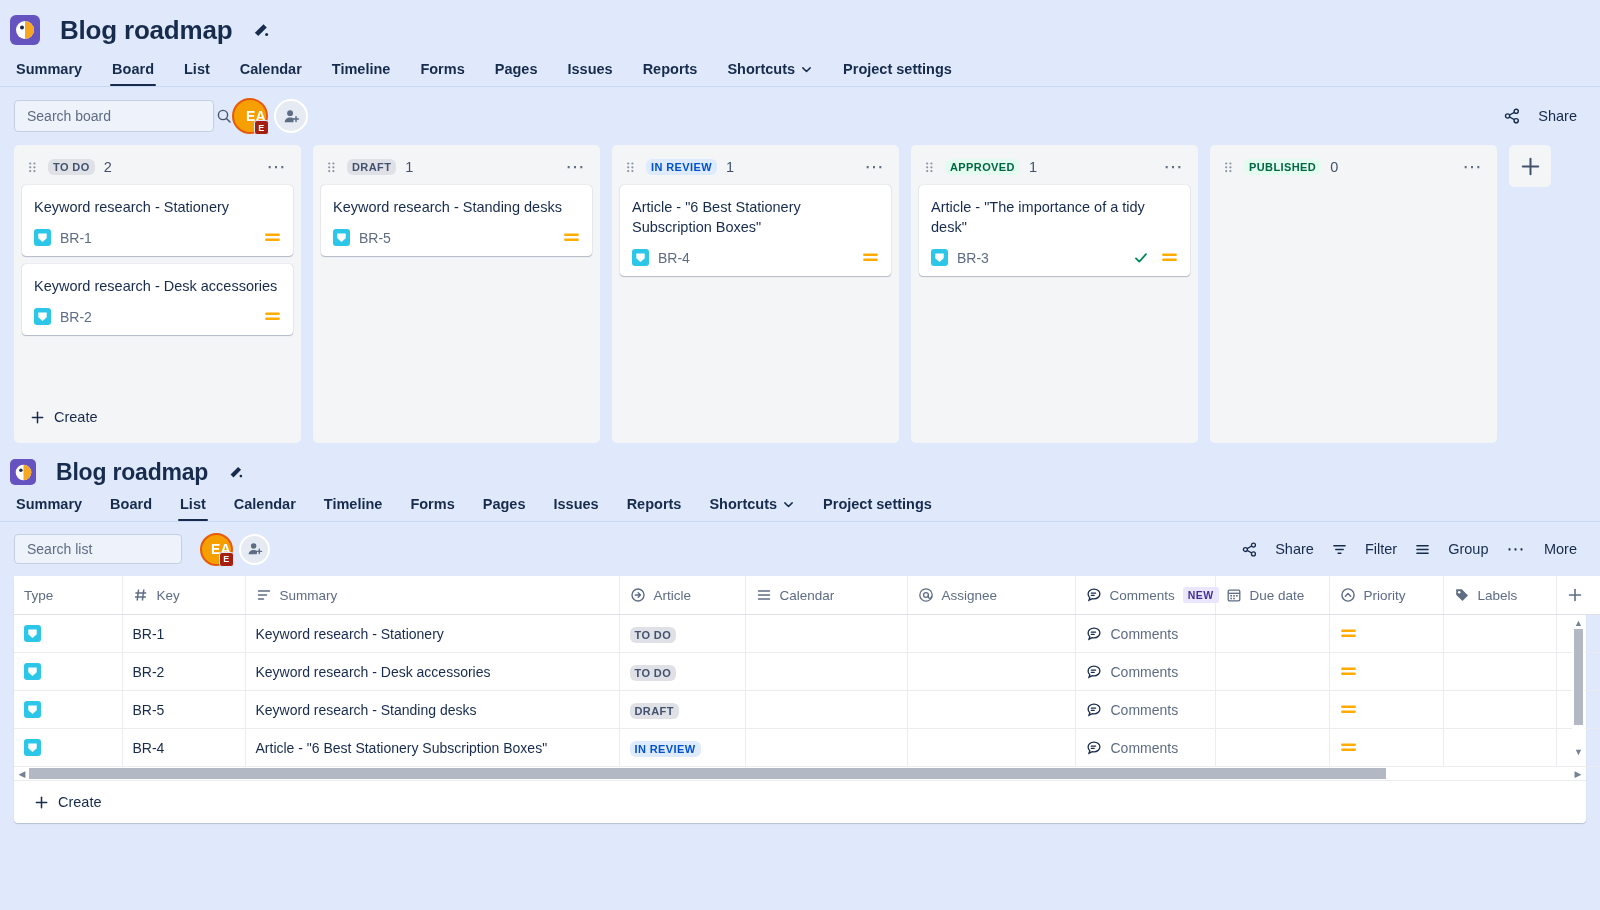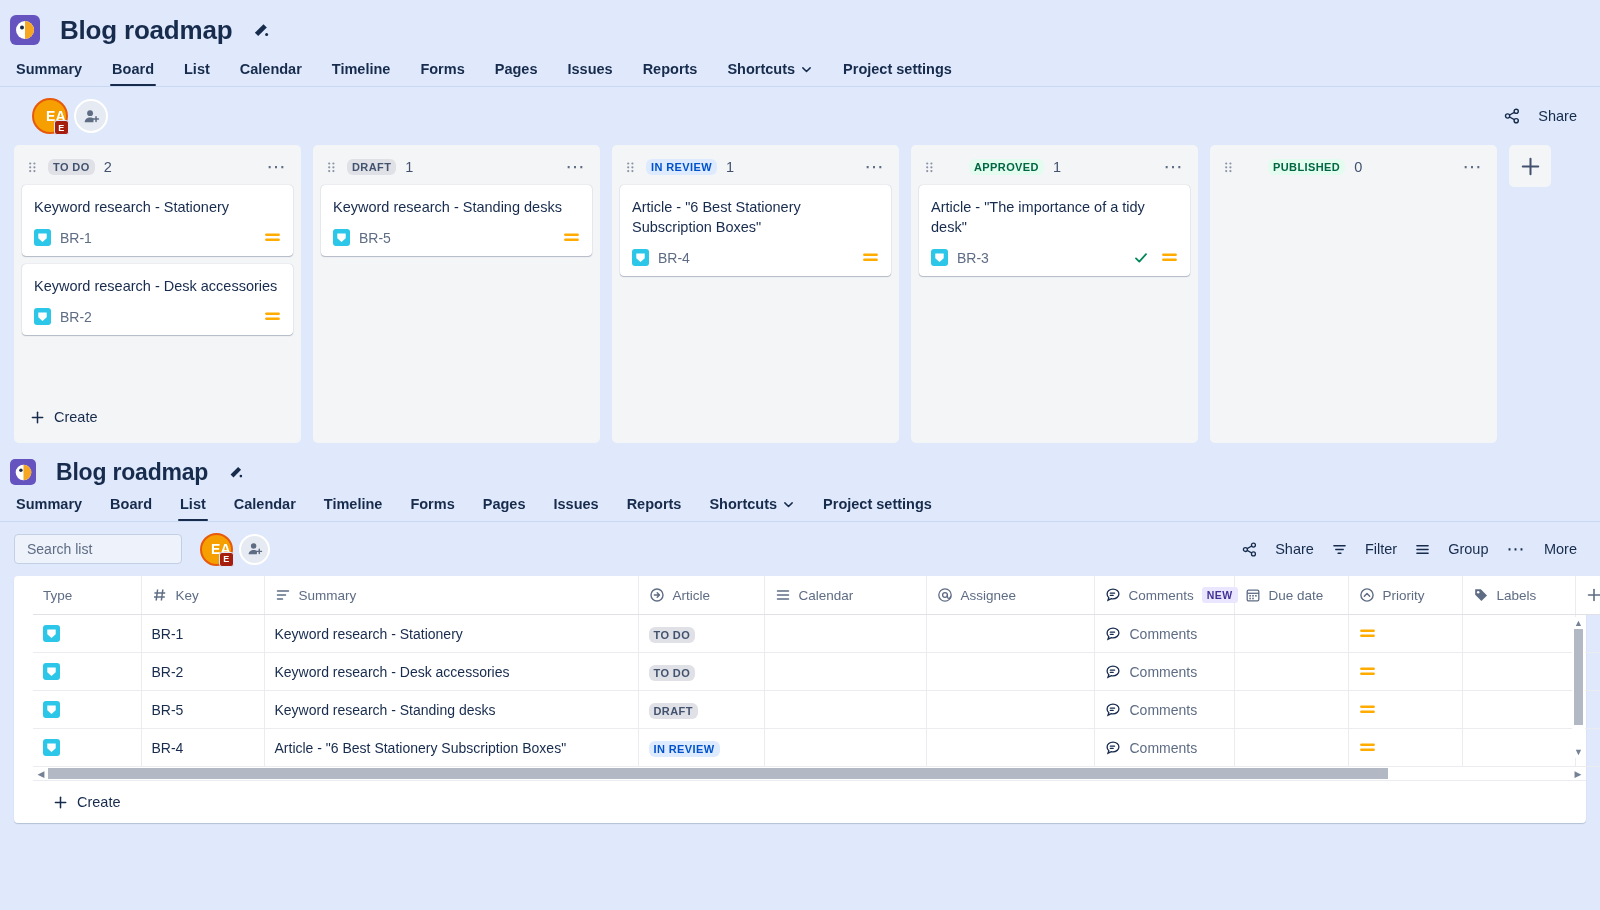--- a/index.html
+++ b/index.html
@@ -75,21 +75,21 @@
     width: 287px; background: #f4f5f7; border-radius: 5px; padding: 8px 8px 8px 8px;
     min-height: 298px; display: flex; flex-direction: column;
   }
   .col-head { display: flex; align-items: center; gap: 9px; padding: 6px 6px 10px 6px; height: 32px; }
   .lozenge {
     font-size: 11px; font-weight: 700; letter-spacing: .4px; padding: 2px 5px; border-radius: 6px;
     text-transform: uppercase;
   }
   .loz-grey  { background: #dfe1e6; color: #42526e; }
   .loz-blue  { background: #deebff; color: #0052cc; }
-  .loz-green { background: #e3fcef; color: #006644; margin-left: 24px; }
+  .loz-green { background: #e3fcef; color: #006644; }
   .col-count { font-size: 14.5px; color: #42526e; }
   .dots { margin-left: auto; color: #5e6c84; font-size: 19px; letter-spacing: 1.5px; line-height: 10px; cursor: pointer; }
 
   .card {
     background: #fff; border-radius: 4px; box-shadow: 0 1px 1px rgba(9,30,66,.25), 0 0 1px rgba(9,30,66,.31);
     padding: 12px 12px 10px 12px; margin-bottom: 8px;
   }
   .card-title { font-size: 14.5px; line-height: 20px; color: #172b4d; margin-bottom: 12px; }
   .card-foot { display: flex; align-items: center; gap: 9px; }
   .type-icon {
@@ -202,20 +202,29 @@
           </span>
         </div>
         <div class="tab">
           <span>Project settings</span>
         </div>
       </div>
   </div>
   <div class="tabs-rule"></div>
 
   <div class="toolbar-row">
+    <div class="search-box">
+      <input value="" placeholder="Search board" style="">
+      <span>
+        <svg width="16" height="16" viewBox="0 0 16 16">
+          <circle cx="7" cy="7" r="4.6" fill="none" stroke="#44546f" stroke-width="1.4"></circle>
+          <line x1="10.4" y1="10.4" x2="14" y2="14" stroke="#44546f" stroke-width="1.4" stroke-linecap="round"></line>
+        </svg>
+      </span>
+    </div>
     <div class="avatars">
       <div class="avatar">
         <span>EA</span>
         <span class="badge">E</span>
       </div>
       <div class="add-person">
         <svg width="17" height="17" viewBox="0 0 18 18">
           <circle cx="7.5" cy="5.5" r="3.1" fill="#5e6c84"></circle>
           <path d="M1.8 15 c0-3.2 2.6-5 5.7-5 c1.5 0 2.9 .45 3.9 1.2 L11 15z" fill="#5e6c84"></path>
           <path d="M13.8 9.2v5M11.3 11.7h5" stroke="#5e6c84" stroke-width="1.6" stroke-linecap="round"></path>
@@ -558,21 +567,21 @@
         </svg>
       </span>
       <span>Group</span>
     </div>
     <div class="tb-action">
       <span style="font-size:18px;letter-spacing:1.5px;line-height:10px;color:#172b4d;">⋯</span>
       <span>More</span>
     </div>
   </div>
 
-  <div class="list-wrap" style="position:relative;padding-left:19px;">
+  <div class="list-wrap" style="position:relative;">
     <table class="list">
       <colgroup>
         <col style="width:108px">
           <col style="width:123px">
           <col style="width:374px">
           <col style="width:126px">
         <col style="width:162px">
           <col style="width:168px">
           <col style="width:140px">
           <col style="width:114px">

